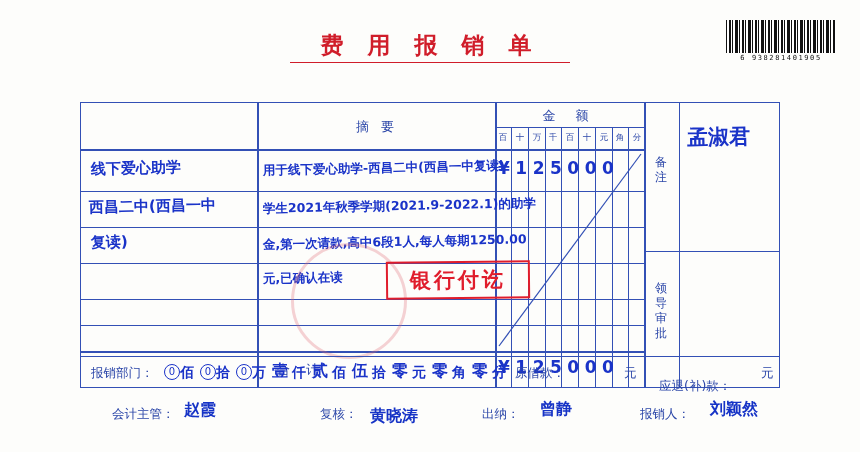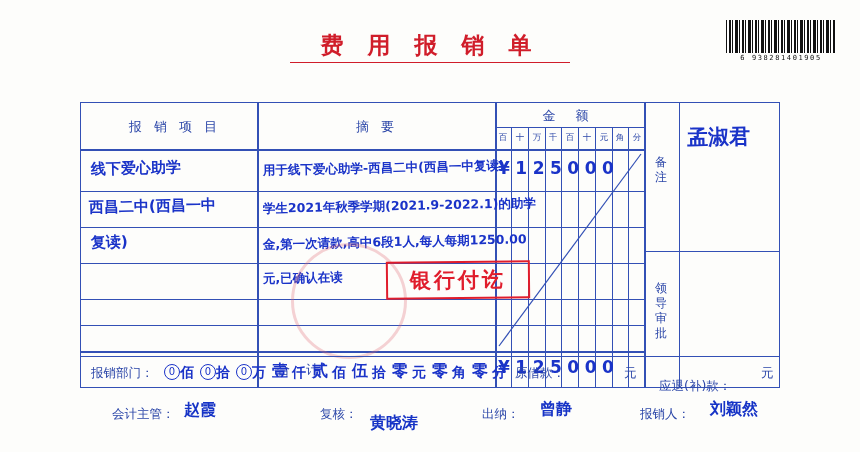--- a/index.html
+++ b/index.html
@@ -296,21 +296,20 @@
 
     <div class="hline" style="left:0; top:88px; width:563px;"></div>
     <div class="hline" style="left:0; top:124px; width:563px;"></div>
     <div class="hline" style="left:0; top:160px; width:563px;"></div>
     <div class="hline" style="left:0; top:196px; width:563px;"></div>
     <div class="hline" style="left:0; top:222px; width:563px;"></div>
     <div class="hline thick" style="left:0; top:248px; width:563px;"></div>
 
     <div class="hline" style="left:563px; top:148px; width:135px;"></div>
 
-    <div class="cellhdr" style="left:14px; top:15px; width:160px;">报 销 项 目</div>
     <div class="cellhdr" style="left:180px; top:15px; width:232px;">摘    要</div>
     <div class="cellhdr" style="left:414px; top:4px; width:149px; letter-spacing:8px;">金    额</div>
 
     <div class="money-hdr" style="left:414px; top:29px;">百</div>
     <div class="money-hdr" style="left:431px; top:29px;">十</div>
     <div class="money-hdr" style="left:448px; top:29px;">万</div>
     <div class="money-hdr" style="left:464px; top:29px;">千</div>
     <div class="money-hdr" style="left:481px; top:29px;">百</div>
     <div class="money-hdr" style="left:498px; top:29px;">十</div>
     <div class="money-hdr" style="left:515px; top:29px;">元</div>
@@ -377,21 +376,21 @@
     <span style="position:absolute; left:543px; top:8px;">元</span>
     <span style="position:absolute; left:578px; top:21px;">应退(补)款：</span>
     <span style="position:absolute; left:680px; top:8px;">元</span>
   </div>
 
   <div id="sign-row">
     <span class="item" style="left:32px; top:10px;">会计主管：</span>
     <span class="item hand-b" style="left:104px; top:4px; font-size:16px;">赵霞</span>
 
     <span class="item" style="left:240px; top:10px;">复核：</span>
-    <span class="item hand-b" style="left:290px; top:17px; font-size:16px;">黄晓涛</span>
+    <span class="item hand-b" style="left:290px; top:10px; font-size:16px;">黄晓涛</span>
 
     <span class="item" style="left:402px; top:10px;text-align:right;">出纳：</span>
     <span class="item hand-b" style="left:460px; top:3px; font-size:16px;">曾静</span>
 
     <span class="item" style="left:560px; top:10px;">报销人：</span>
     <span class="item hand-b" style="left:630px; top:3px; font-size:16px;">刘颖然</span>
   </div>
 
 </div>
 

